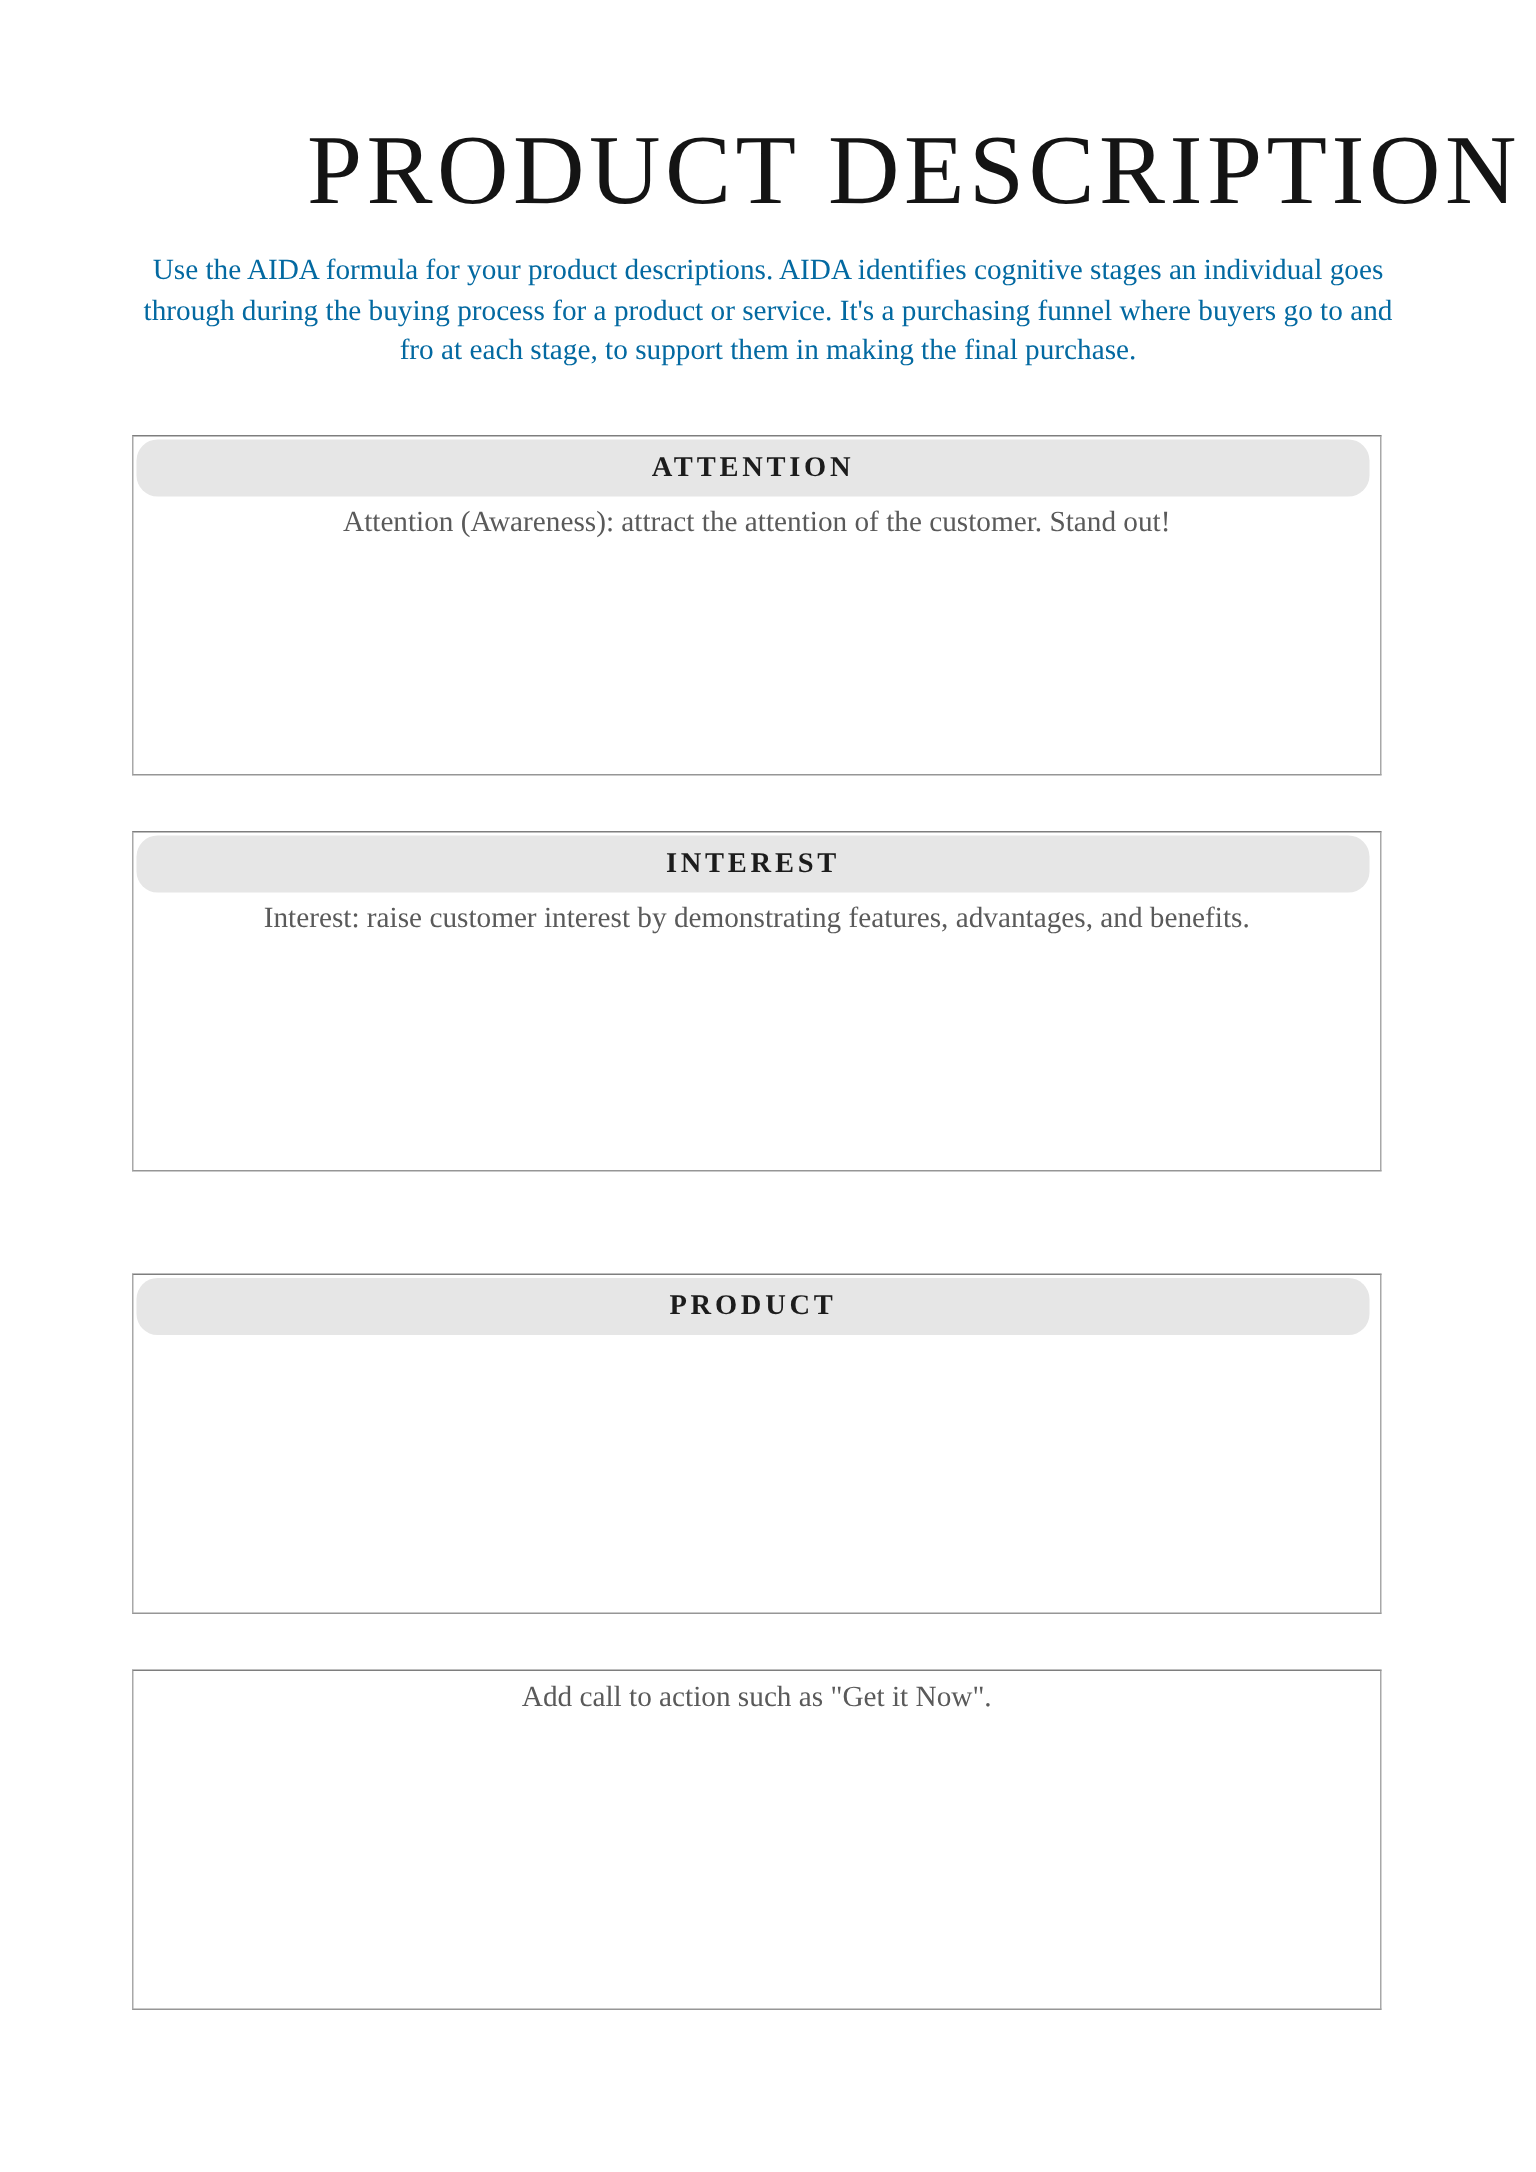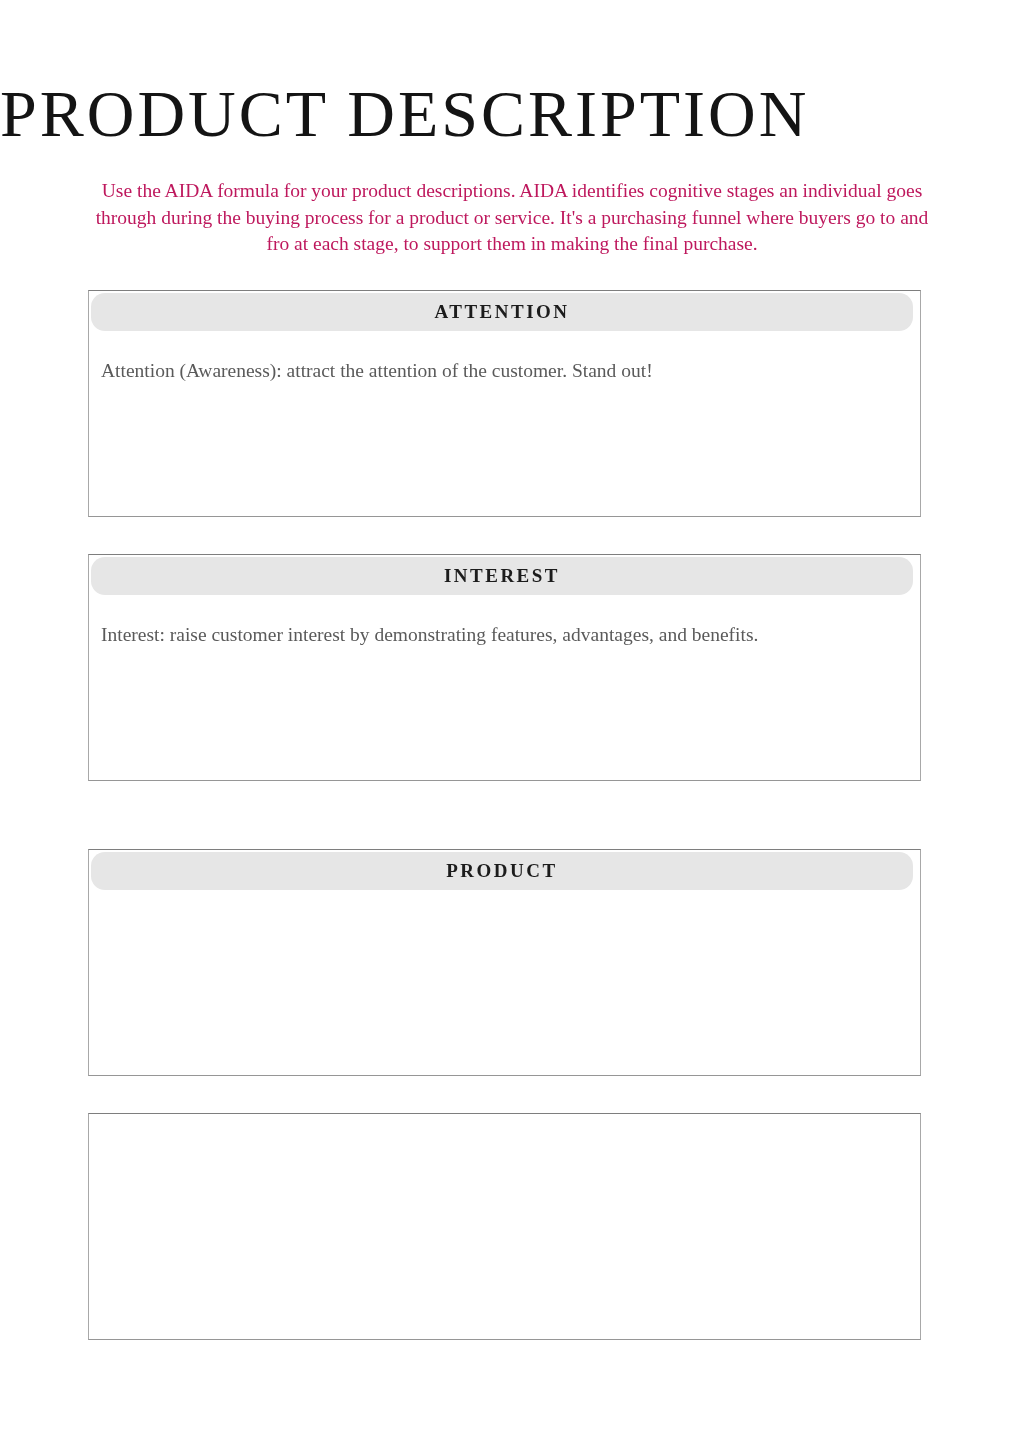--- a/index.html
+++ b/index.html
@@ -13,37 +13,37 @@
     height: 1448px;
     background: #ffffff;
     font-family: "Liberation Serif", serif;
     overflow: hidden;
   }
   .page-title {
     position: absolute;
     top: 79px;
     left: 0;
     width: 1014px;
-    text-align: left;
+    text-align: right;
     font-size: 66px;
     line-height: 1.05;
     font-weight: 400;
     letter-spacing: 3px;
     color: #141414;
     white-space: nowrap;
   }
   .intro {
     position: absolute;
-    top: 178px;
+    top: 168px;
     left: 87px;
     width: 850px;
     text-align: center;
     font-size: 19.5px;
     line-height: 26.5px;
-    color: #be185d;
+    color: #0369a1;
   }
   .sections {
     position: absolute;
     top: 290px;
     left: 88px;
     width: 833px;
   }
   .section-box {
     box-sizing: border-box;
     width: 833px;
@@ -68,22 +68,22 @@
   }
   .section-label {
     font-size: 19px;
     font-weight: 700;
     letter-spacing: 2.5px;
     color: #1c1c1c;
   }
   .section-body {
     box-sizing: border-box;
     height: 178px;
-    padding: 26px 12px 0 12px;
-    text-align: left;
+    padding: 4px 12px 0 12px;
+    text-align: center;
     cursor: text;
   }
   .section-desc {
     font-size: 19.5px;
     line-height: 27px;
     color: #5a5a5a;
     margin: 0;
   }
 </style>
 </head>
@@ -115,16 +115,19 @@
       </div>
     </div>
 
     <div class="section-box">
       <div class="section-header">
         <span class="section-label">PRODUCT</span>
       </div>
     </div>
 
     <div class="section-box">
+      <div class="section-body">
+        <p class="section-desc">Add call to action such as "Get it Now".</p>
+      </div>
     </div>
 
   </div>
 </div>
 
 </body></html>

